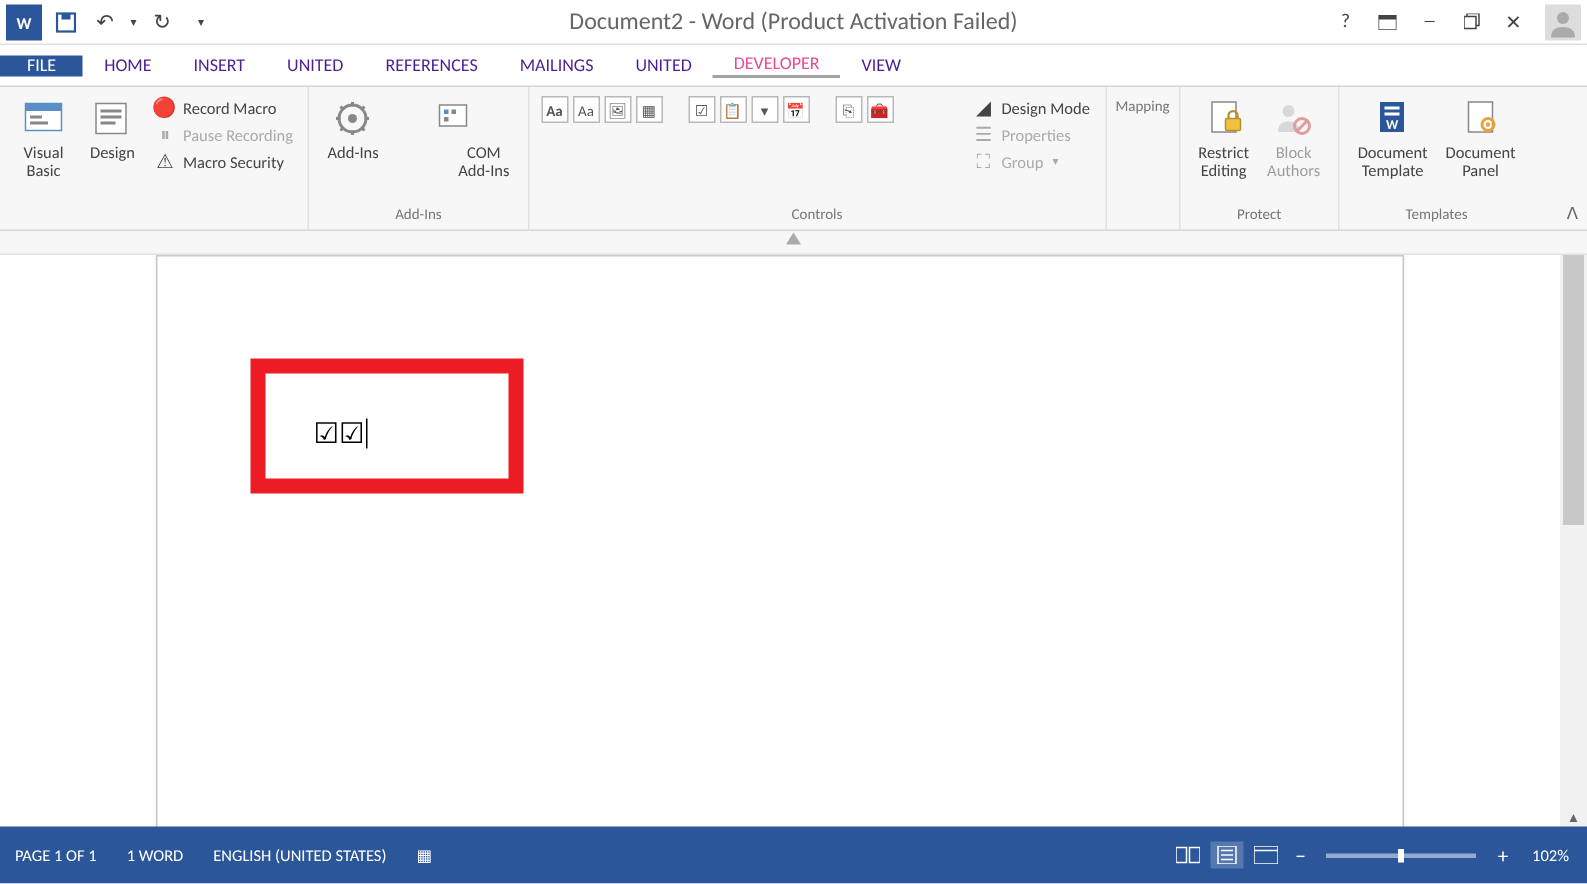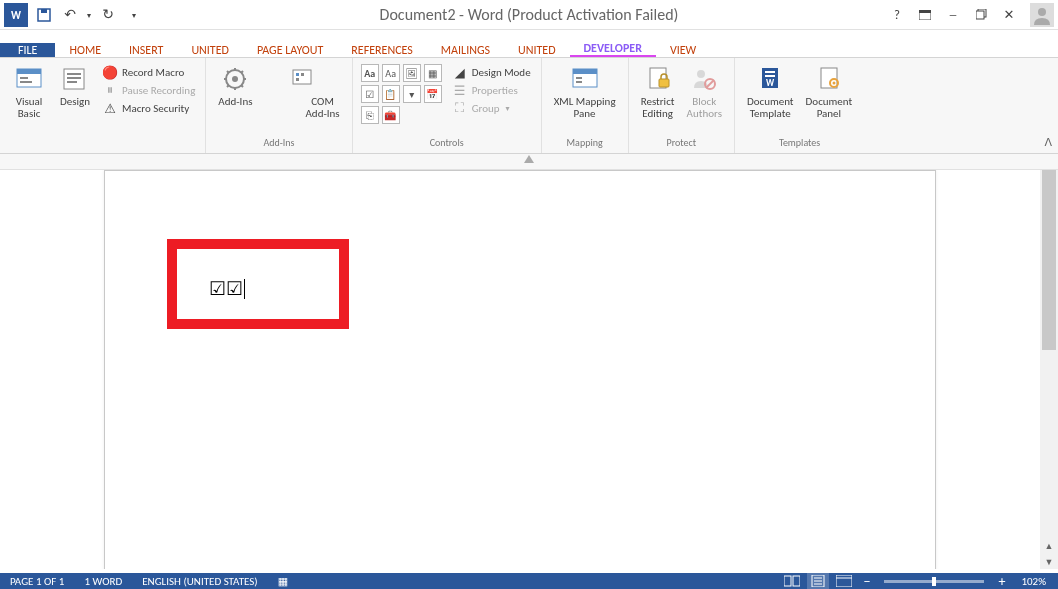--- a/index.html
+++ b/index.html
@@ -9,58 +9,58 @@
 .titlebar { height: 30px; background: #fff; display: flex; align-items: center; position: relative; border-bottom: 1px solid #e1e1e1; }
 .app-icon { width: 24px; height: 24px; background: #2b579a; margin: 0 4px; display: flex; align-items: center; justify-content: center; color: #fff; font-size: 13px; font-weight: bold; }
 .qat { display: flex; align-items: center; gap: 2px; }
 .qat-btn { width: 24px; height: 24px; display: flex; align-items: center; justify-content: center; color: #444; font-size: 14px; cursor: pointer; }
 .title-text { position: absolute; left: 50%; transform: translateX(-50%); font-size: 16px; color: #666; }
 .titlebar-right { position: absolute; right: 4px; display: flex; align-items: center; gap: 2px; }
 .win-btn { width: 26px; height: 22px; display: flex; align-items: center; justify-content: center; color: #444; font-size: 13px; cursor: pointer; }
 .avatar { width: 24px; height: 24px; background: #ddd; margin-left: 6px; }
 
 
-.tabstrip { height: 28px; background: #fff; display: flex; align-items: flex-end; border-bottom: 1px solid #d4d4d4; }
+.tabstrip { height: 28px; background: #fff; display: flex; align-items: center; border-bottom: 1px solid #d4d4d4; }
 .file-tab { background: #2b579a; color: #fff; padding: 0 18px; display: flex; align-items: center; font-size: 12px; cursor: pointer; }
-.tab { padding: 0 14px; display: flex; align-items: center; font-size: 12px; color: #c2410c; cursor: pointer; }
-.tab.active { color: #8b5cf6; border-bottom: 2px solid #d946ef; font-weight: 700; }
+.tab { padding: 0 14px; display: flex; align-items: center; font-size: 12px; color: #4c1d95; cursor: pointer; }
+.tab.active { color: #ec4899; border-bottom: 2px solid #a3a3a3; font-weight: 400; }
 
 
 .ribbon { height: 96px; background: #f7f7f7; border-bottom: 1px solid #d4d4d4; display: flex; position: relative; }
 .group { border-right: 1px solid #e1e1e1; display: flex; flex-direction: column; padding: 4px 6px 0 6px; }
 .group-body { flex: 1; display: flex; align-items: flex-start; }
 .group-label { font-size: 10px; color: #777; text-align: center; padding: 2px 0 4px 0; }
 .big-btn { display: flex; flex-direction: column; align-items: center; justify-content: flex-start; padding: 2px 6px; cursor: pointer; min-width: 46px; }
 .big-btn.disabled { opacity: 0.5; cursor: default; }
 .big-icon { width: 30px; height: 30px; display: flex; align-items: center; justify-content: center; font-size: 22px; }
 .big-label { font-size: 11px; color: #444; text-align: center; line-height: 12px; margin-top: 2px; }
 .stack { display: flex; flex-direction: column; gap: 2px; padding: 2px 4px; }
 .small-row { display: flex; align-items: center; gap: 4px; font-size: 11px; color: #444; cursor: pointer; }
 .small-row.disabled { color: #aaa; cursor: default; }
 .small-icon { width: 16px; height: 16px; display: inline-flex; align-items: center; justify-content: center; font-size: 13px; }
-.ctrl-grid { display: flex; flex-direction: column; gap: 3px; padding: 2px 6px 0 2px; }
+.ctrl-grid { display: flex; flex-direction: row; gap: 17px; padding: 2px 6px 0 2px; }
 .ctrl-row { display: flex; gap: 3px; }
 .ctrl-cell { width: 18px; height: 18px; border: 1px solid #b8b8b8; display: flex; align-items: center; justify-content: center; font-size: 10px; color: #555; cursor: pointer; background: #fff; }
 .collapse-btn { position: absolute; right: 6px; bottom: 4px; font-size: 11px; color: #666; cursor: pointer; }
 
 
 .doc-area { position: absolute; top: 154px; left: 0; right: 0; bottom: 20px; background: #fff; overflow: hidden; }
 .ruler-top { height: 16px; background: #f7f7f7; border-bottom: 1px solid #e1e1e1; position: relative; }
 .ruler-center { position: absolute; left: 50%; top: 1px; transform: translateX(-50%); width: 0; height: 0; border-left: 5px solid transparent; border-right: 5px solid transparent; border-bottom: 8px solid #aaa; }
 .page-wrap { position: absolute; top: 16px; left: 0; right: 18px; bottom: 0; display: flex; justify-content: center; align-items: flex-start; overflow: hidden; }
 .page { width: 832px; min-height: 1000px; background: #fff; border: 1px solid #c8c8c8; box-shadow: 0 0 3px rgba(0,0,0,0.08); margin-top: 0; position: relative; }
 .highlight-box { position: absolute; top: 68px; left: 62px; width: 182px; height: 90px; border: 10px solid #ed1c24; }
 .checkboxes { position: absolute; top: 106px; left: 104px; font-size: 19px; color: #000; letter-spacing: 0; display: flex; align-items: center; }
 .cursor-caret { display: inline-block; width: 1px; height: 20px; background: #000; margin-left: 1px; vertical-align: middle; }
 .vscroll { position: absolute; right: 0; top: 16px; bottom: 0; width: 18px; background: #f1f1f1; }
 .vscroll-thumb { position: absolute; top: 0; left: 2px; right: 2px; height: 180px; background: #c8c8c8; }
 .vscroll-arrow { position: absolute; left: 0; right: 0; height: 16px; display: flex; align-items: center; justify-content: center; font-size: 9px; color: #666; }
 
 
-.statusbar { position: absolute; bottom: 0; left: 0; right: 0; height: 16px; background: #2b579a; color: #fff; display: flex; align-items: center; font-size: 11px; }
+.statusbar { position: absolute; bottom: 0; left: 0; right: 0; height: 38px; background: #2b579a; color: #fff; display: flex; align-items: center; font-size: 11px; }
 .status-item { padding: 0 10px; cursor: pointer; }
 .status-right { position: absolute; right: 4px; display: flex; align-items: center; gap: 4px; }
 .view-btn { width: 22px; height: 18px; display: flex; align-items: center; justify-content: center; cursor: pointer; font-size: 13px; }
 .zoom-slider { width: 100px; height: 3px; background: rgba(255,255,255,0.5); position: relative; margin: 0 6px; }
 .zoom-track-handle { position: absolute; left: 48px; top: -3px; width: 4px; height: 9px; background: #fff; }
 .zoom-btn { cursor: pointer; padding: 0 4px; font-size: 14px; }
 .zoom-pct { padding: 0 8px; cursor: pointer; }
 
 svg { display: block; }
 </style>
@@ -110,21 +110,20 @@
         </svg>
       </div>
   </div>
 </div>
 
 <div class="tabstrip">
   <div class="file-tab">FILE</div>
   <div class="tab">HOME</div>
   <div class="tab">INSERT</div>
   <div class="tab">UNITED</div>
-  <div class="tab">PAGE LAYOUT</div>
   <div class="tab">REFERENCES</div>
   <div class="tab">MAILINGS</div>
   <div class="tab">UNITED</div>
   <div class="tab active">DEVELOPER</div>
   <div class="tab">VIEW</div>
 </div>
 
 <div class="ribbon">
 
   <div class="group">
@@ -232,34 +231,20 @@
             <span class="small-icon">⛶</span>
             <span>Group</span>
             <span style="font-size:8px;margin-left:2px;">▾</span>
           </div>
       </div>
     </div>
     <div class="group-label">Controls</div>
   </div>
 
   <div class="group">
-    <div class="group-body">
-      <div class="big-btn">
-        <div class="big-icon">
-            <svg width="28" height="26" viewBox="0 0 28 26">
-              <rect x="2" y="3" width="24" height="18" fill="#fff" stroke="#5b8fc7"></rect>
-              <rect x="2" y="3" width="24" height="5" fill="#5b8fc7"></rect>
-              <rect x="5" y="11" width="6" height="2" fill="#888"></rect>
-              <rect x="5" y="15" width="6" height="2" fill="#888"></rect>
-            </svg>
-          </div>
-        <div class="big-label" style="white-space:pre-line;">XML Mapping
-Pane</div>
-      </div>
-    </div>
     <div class="group-label">Mapping</div>
   </div>
 
   <div class="group">
     <div class="group-body">
       <div class="big-btn">
         <div class="big-icon">
             <svg width="24" height="26" viewBox="0 0 24 26">
               <rect x="4" y="2" width="16" height="20" fill="#fff" stroke="#888"></rect>
               <rect x="13" y="13" width="10" height="8" rx="1" fill="#f0c040" stroke="#b8902a"></rect>

